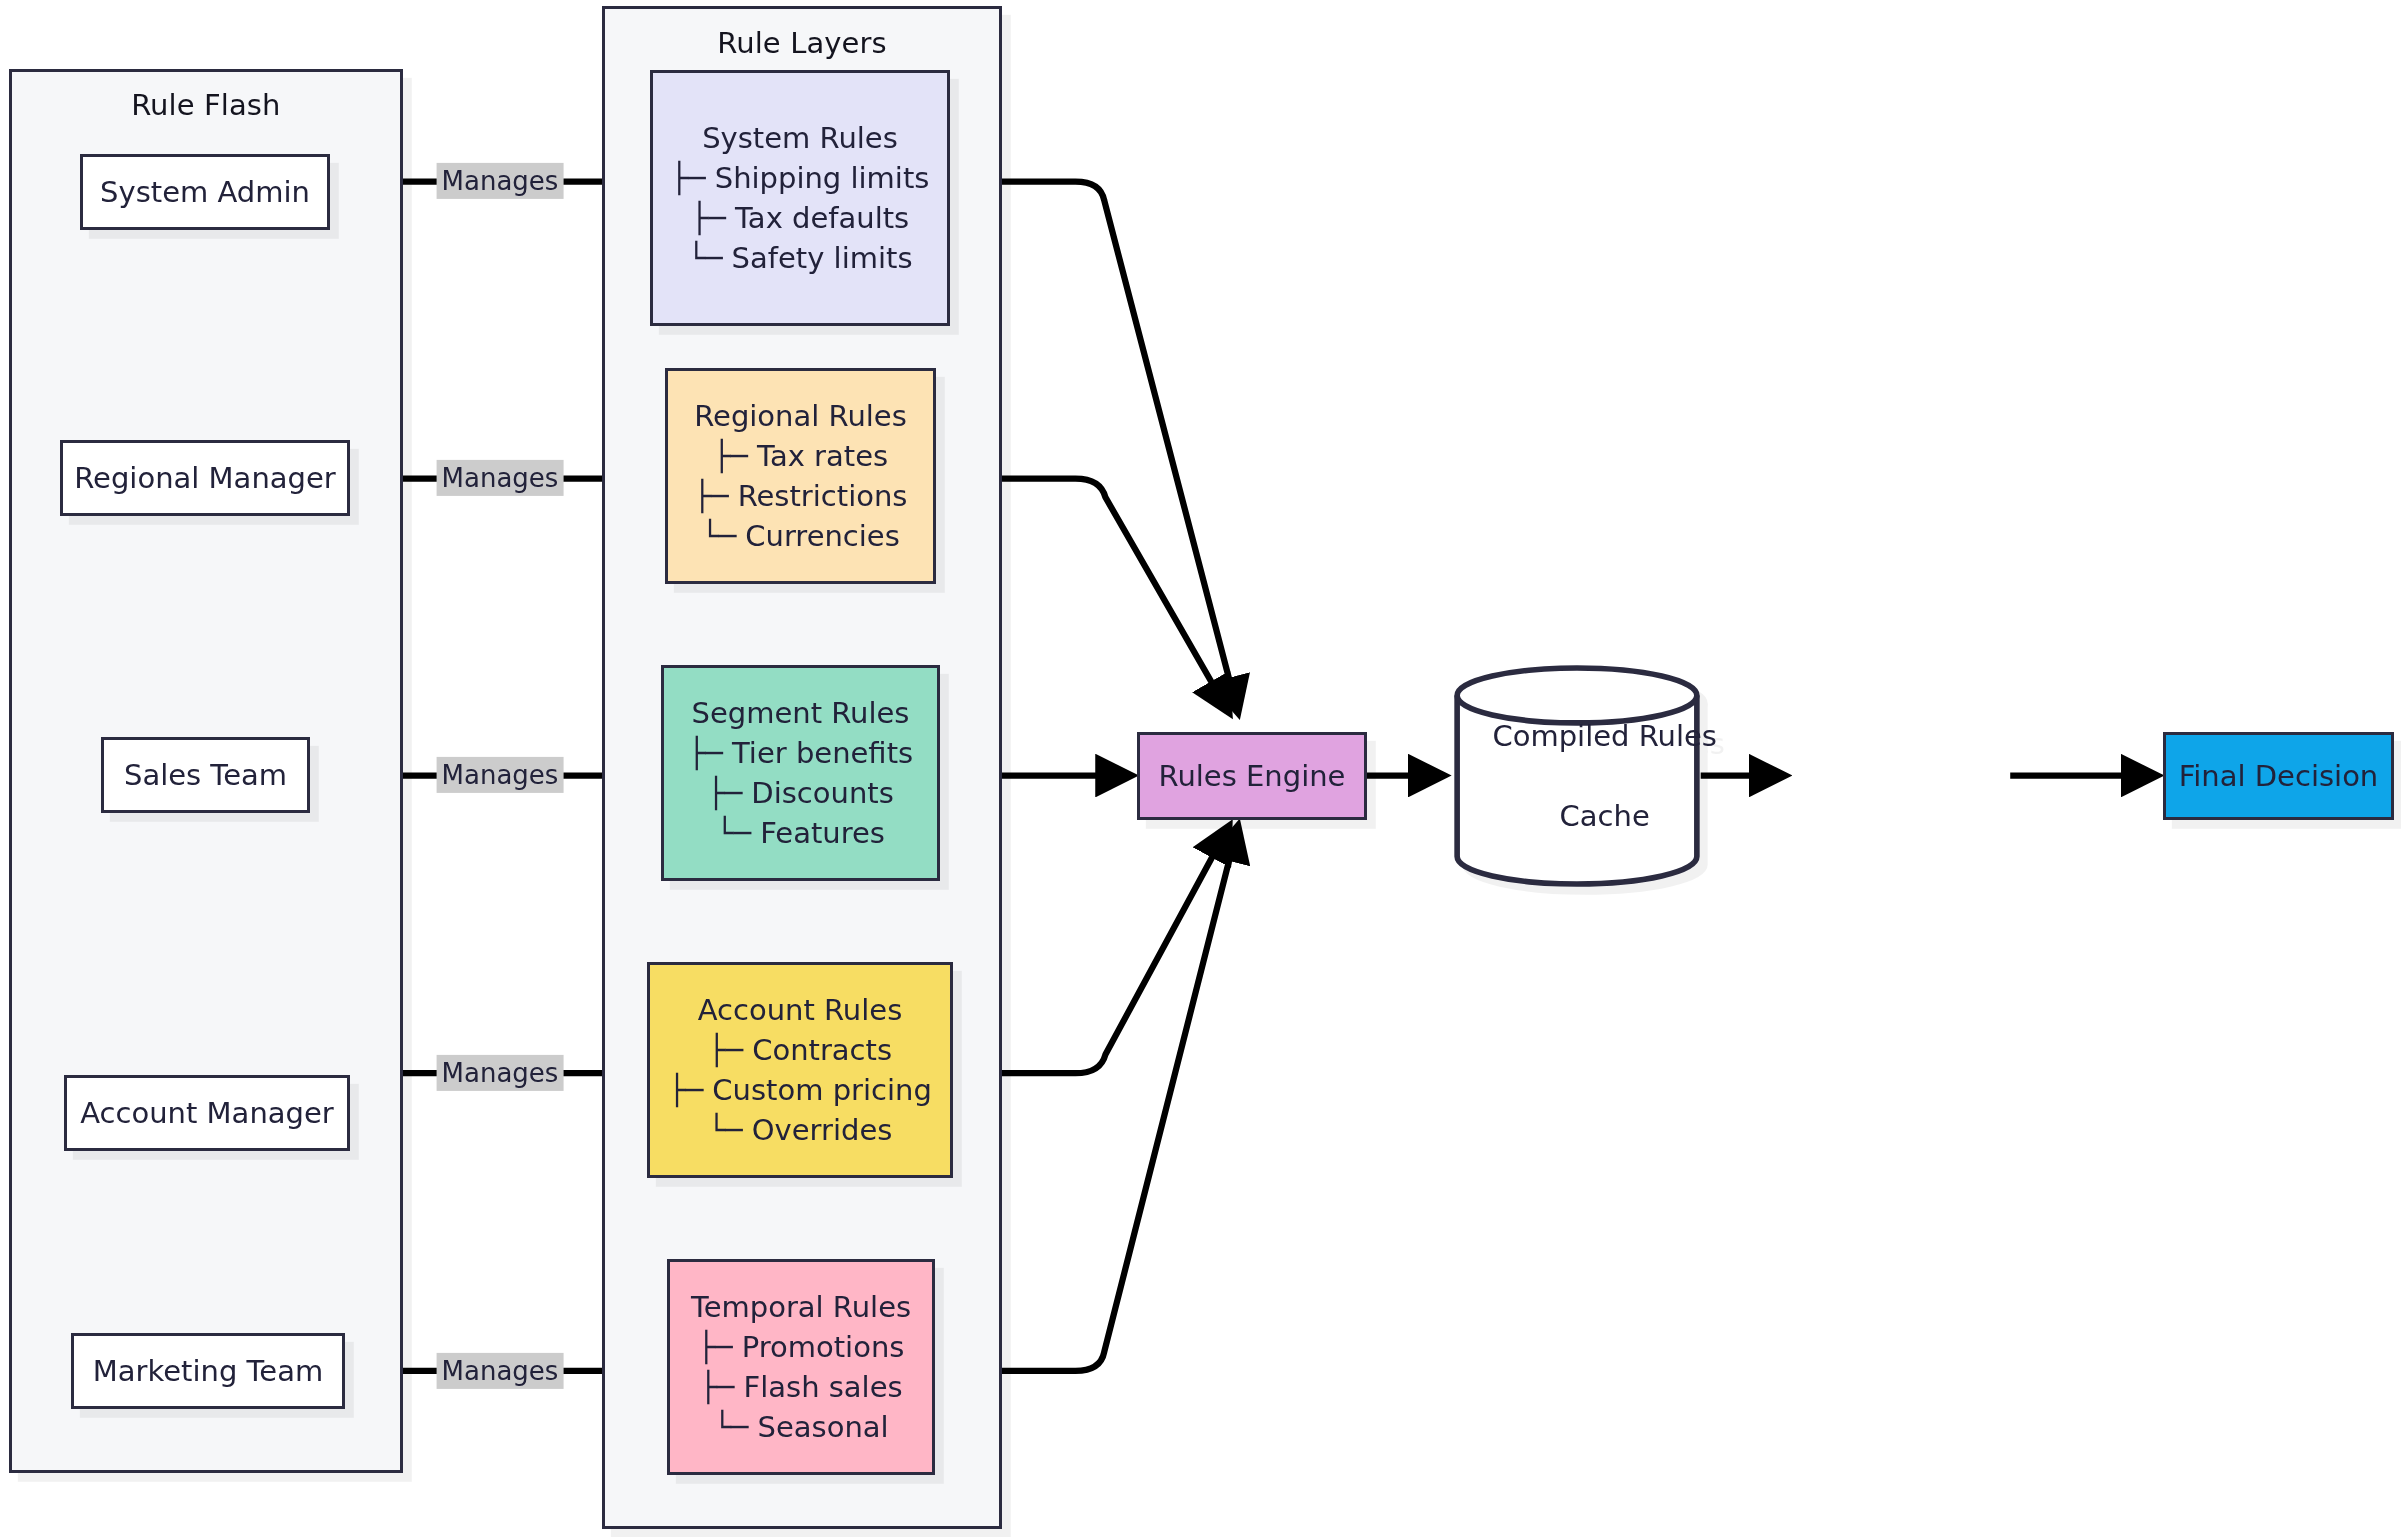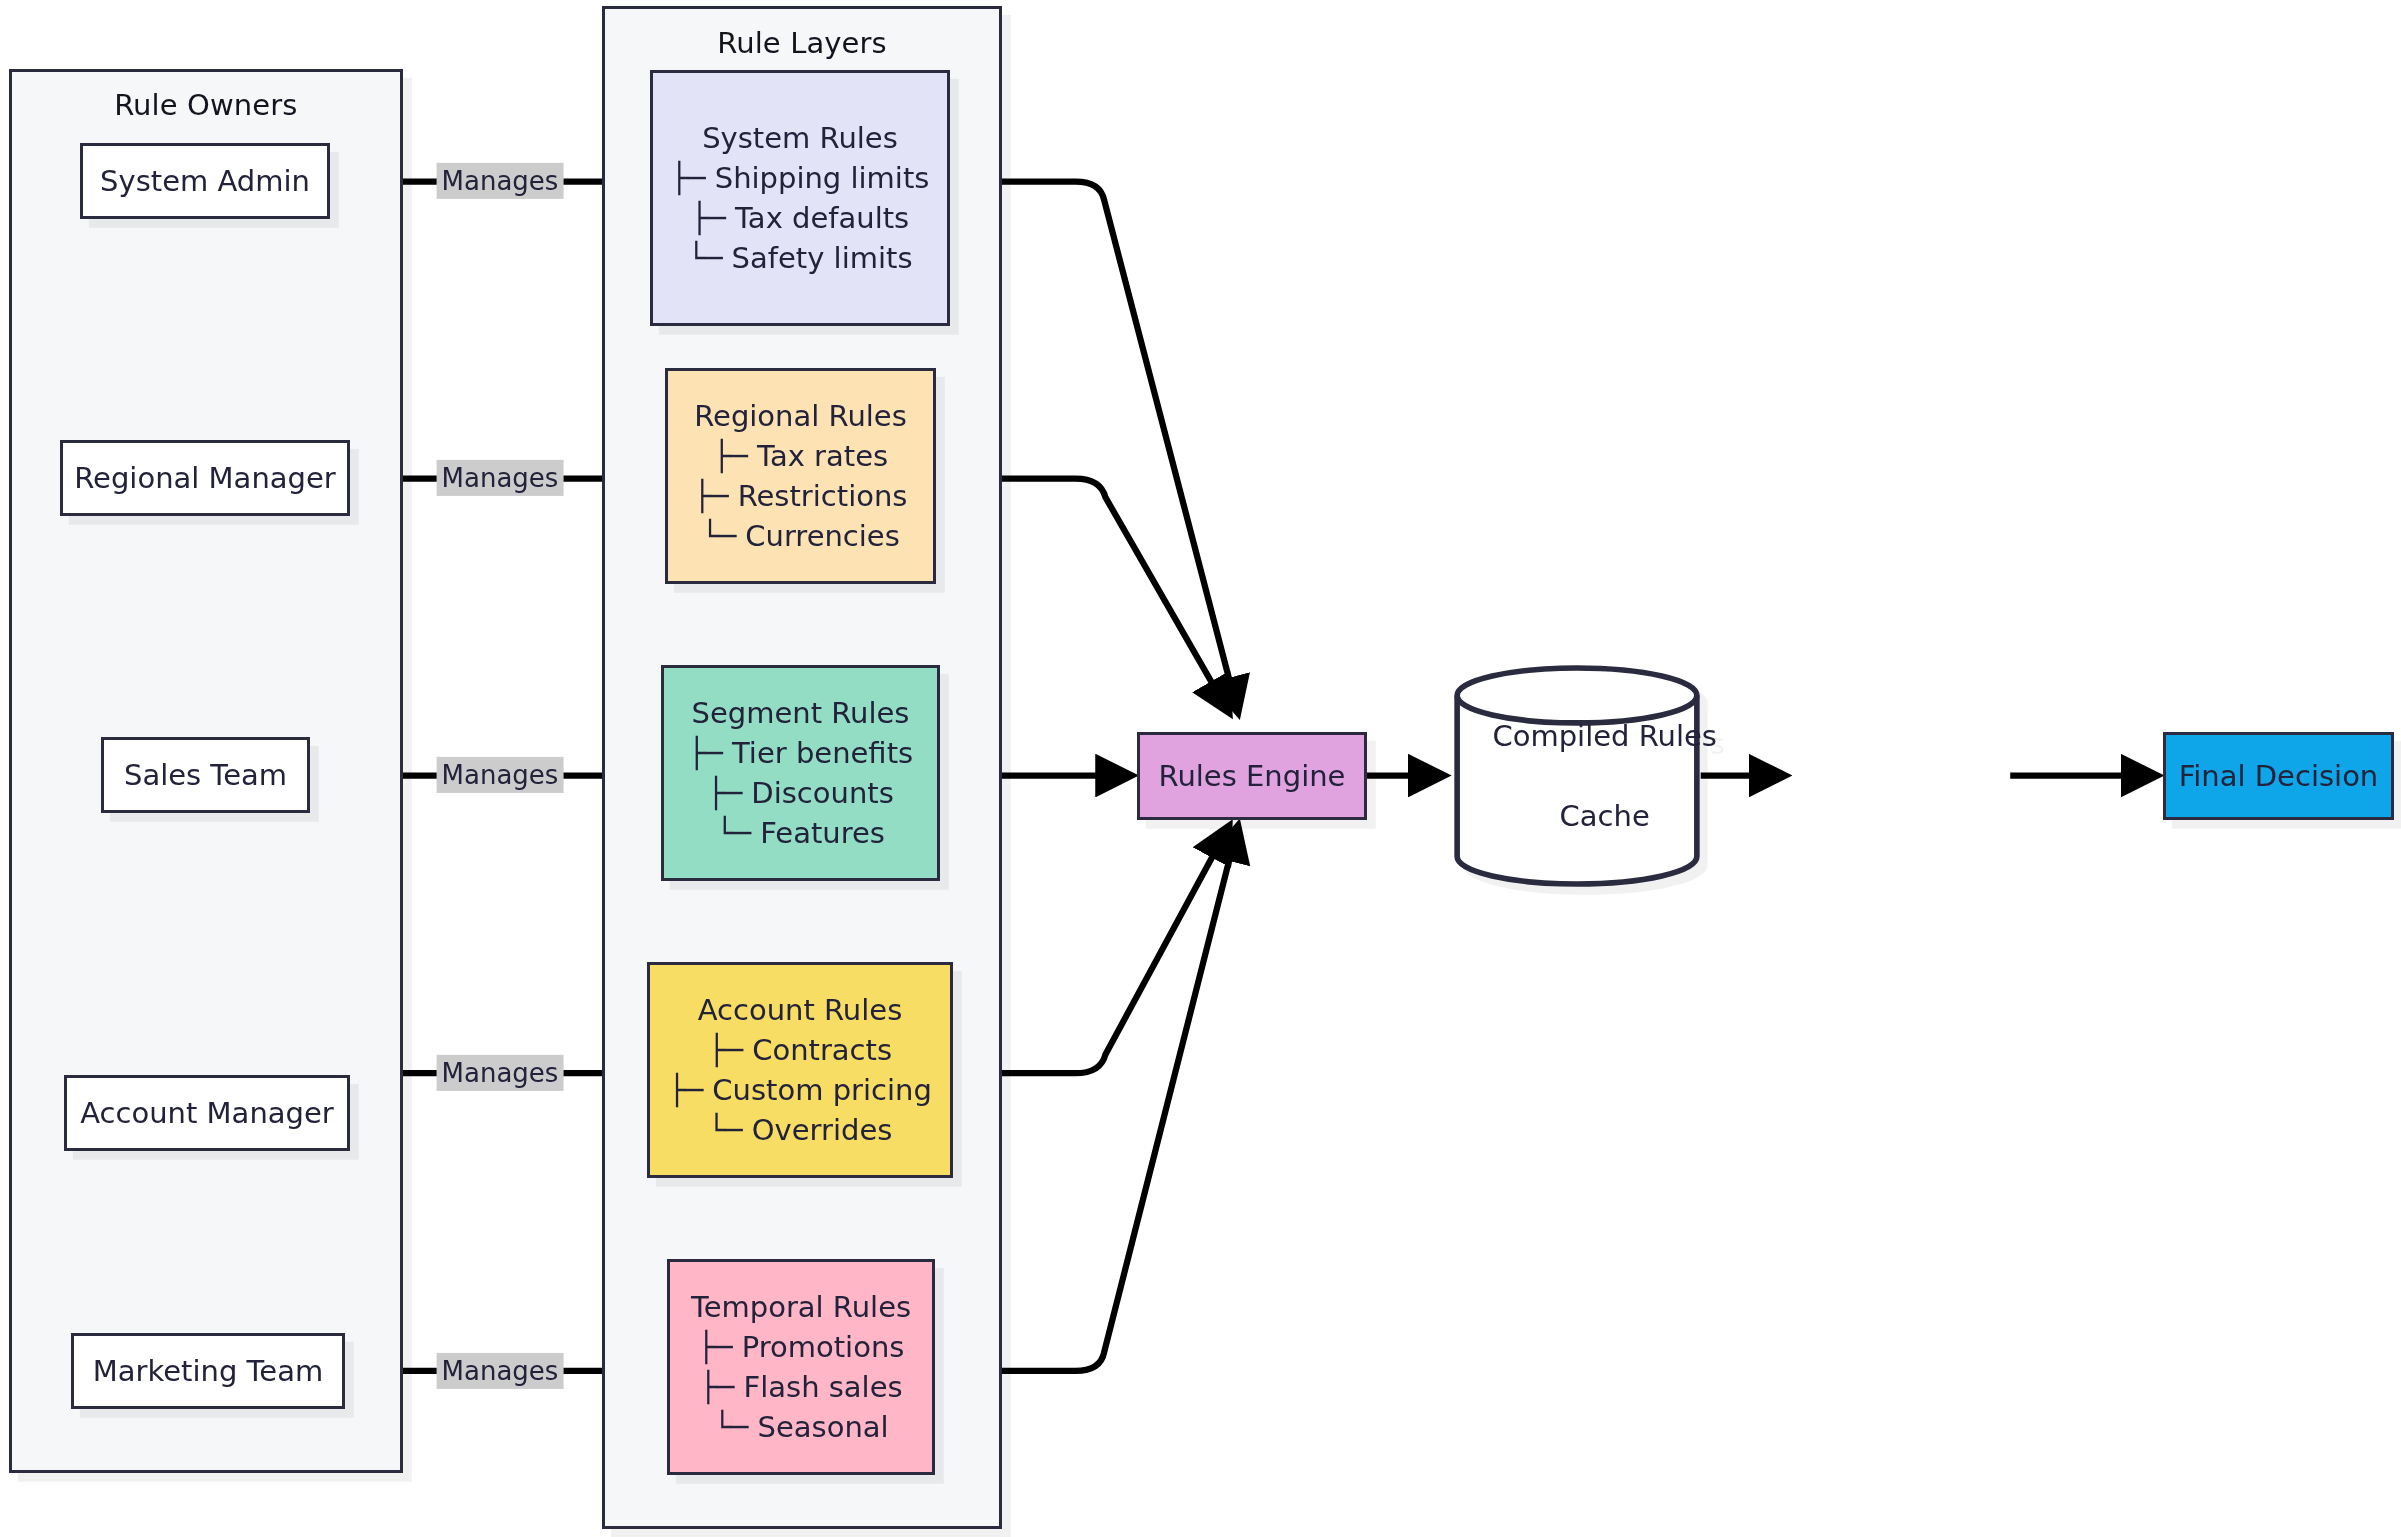--- a/index.html
+++ b/index.html
@@ -103,29 +103,29 @@
       <path d="M 1520 1716 L 1720 1716 Q 1760 1716 1768 1686 L 1966 1320" marker-end="url(#arrow)"></path>
       <path d="M 1520 2192 L 1720 2192 Q 1760 2192 1766 2162 L 1980 1320" marker-end="url(#arrow)"></path>
 
       <path d="M 2185 1240 L 2310 1240" marker-end="url(#arrow)"></path>
       <path d="M 2720 1240 L 2855 1240" marker-end="url(#arrow)"></path>
       <path d="M 3215 1240 L 3450 1240" marker-end="url(#arrow)"></path>
     </g>
   </svg>
 
   <div class="subgraph" style="left:8.8px;top:69px;width:394px;height:1404px;">
-    <div class="subgraph-title">Rule Owners</div>
+    <div class="subgraph-title">Rule Flash</div>
   </div>
 
   <div class="subgraph" style="left:602px;top:6.3px;width:400px;height:1523px;">
     <div class="subgraph-title">Rule Layers</div>
   </div>
 
 
-  <div class="node fill-white" style="left:80px;top:143px;width:250px;height:76px;">
+  <div class="node fill-white" style="left:80px;top:154px;width:250px;height:76px;">
     <span class="ttl">System Admin</span>
   </div>
 
   <div class="node fill-white" style="left:60px;top:440px;width:290px;height:76px;">
     <span class="ttl">Regional Manager</span>
   </div>
 
   <div class="node fill-white" style="left:101px;top:737px;width:209px;height:76px;">
     <span class="ttl">Sales Team</span>
   </div>

